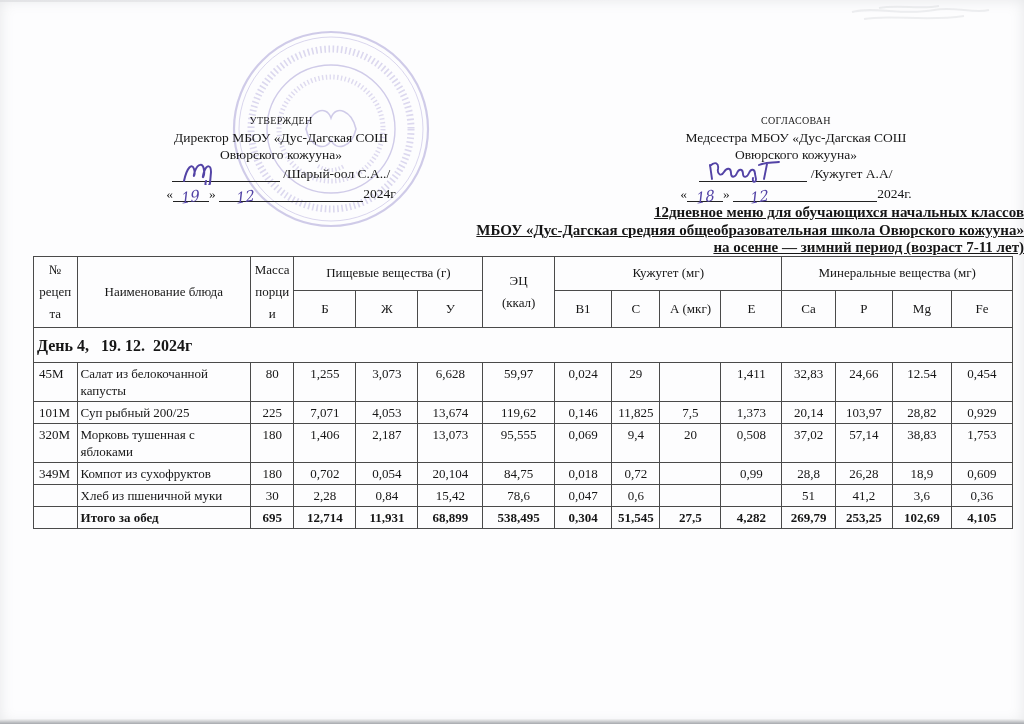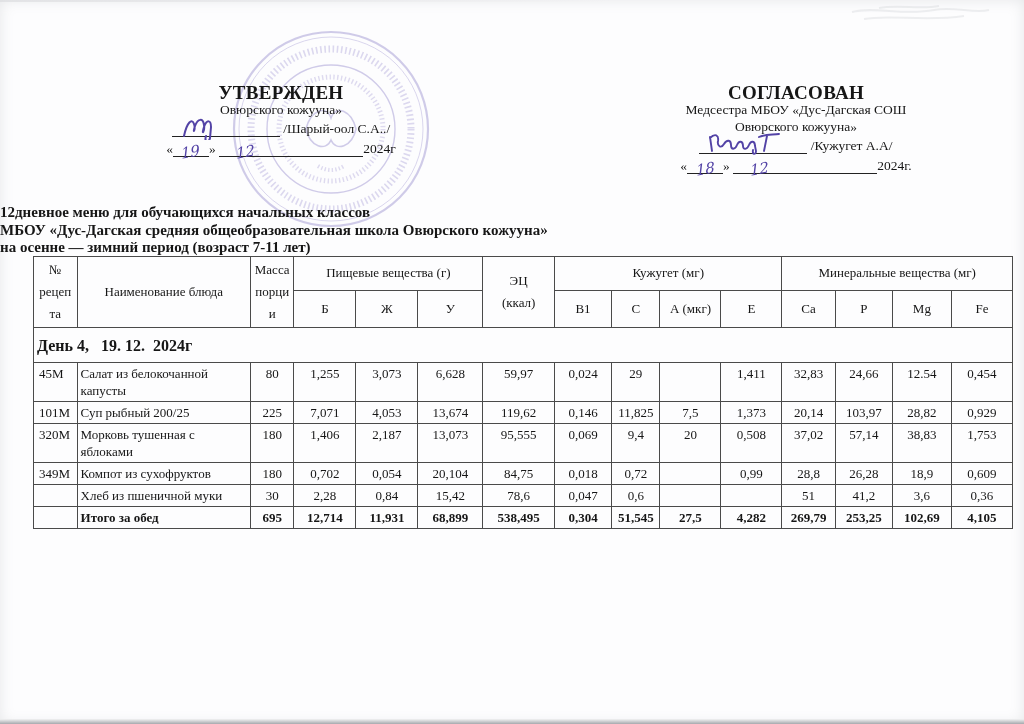--- a/index.html
+++ b/index.html
@@ -9,41 +9,41 @@
     overflow:hidden;box-shadow:inset 0 0 14px rgba(120,125,135,.18);
   }
   .edge-bottom{position:absolute;left:0;right:0;bottom:0;height:5px;
     background:linear-gradient(#f2f2f3,#a6a9ad);}
   .edge-top{position:absolute;left:0;top:0;width:100%;height:2px;
     background:linear-gradient(90deg,#d8d9dc,transparent 60%);opacity:.6;}
   .smudge{position:absolute;top:2px;right:30px;width:150px;height:24px;opacity:.5;}
 
   
   .block{position:absolute;top:84px;text-align:center;font-size:13.5px;line-height:17px;}
-  .block .b-title{font-weight:bold;font-size:19px;letter-spacing:.3px;}
+  .block .b-title{font-weight:normal;font-size:10px;letter-spacing:.3px;margin-top:28px;}
   .approved{left:85px;width:392px;}
   .agreed{left:592px;width:408px;}
   .sig-row{margin-top:2px;white-space:nowrap;}
   .sigline{display:inline-block;position:relative;width:108px;height:14px;
     border-bottom:1px solid #222;vertical-align:bottom;}
   .sigline svg{position:absolute;left:8px;bottom:-4px;}
   .date-row{margin-top:3px;white-space:nowrap;}
   .slot{display:inline-block;border-bottom:1px solid #222;height:14px;
     vertical-align:bottom;text-align:center;}
   .slot.d1{width:36px;} .slot.d2{width:52px;} .slot.lng{width:92px;}
   .hw{font-family:"DejaVu Serif",serif;font-style:italic;color:#5343a6;
     font-size:15px;display:inline-block;transform:rotate(-10deg) skewX(-6deg);
     position:relative;top:2px;}
 
   .stamp{position:absolute;left:228px;top:26px;width:206px;height:206px;
     opacity:.34;pointer-events:none;}
 
   
-  .doc-title{position:absolute;left:0;top:204px;width:100%;text-align:left;
-    font-weight:bold;font-size:15px;line-height:17.5px;}
+  .doc-title{position:absolute;left:0;top:204px;width:100%;text-align:right;
+    font-weight:bold;font-size:15px;line-height:17.5px;text-decoration:underline;}
 
   
   table.menu{position:absolute;left:33px;top:256px;width:980px;
     border-collapse:collapse;table-layout:fixed;font-size:13px;}
   .menu th,.menu td{border:1px solid #4a4a4a;padding:2px 3px;
     overflow-wrap:break-word;font-weight:normal;}
   .menu thead th{text-align:center;vertical-align:middle;line-height:22px;}
   .menu thead tr.gr{height:24px;}
   .menu thead tr.sub{height:30px;}
   .menu td{vertical-align:top;line-height:17px;}
@@ -78,20 +78,21 @@
       <circle cx="103" cy="103" r="80" stroke-width="7" stroke-dasharray="1.6 2.6" opacity=".75"></circle>
       <circle cx="103" cy="103" r="64" stroke-width="1.4"></circle>
       <circle cx="103" cy="103" r="52" stroke-width="5" stroke-dasharray="1.4 2.4" opacity=".7"></circle>
       <path d="M78,103 C82,85 98,78 103,92 C108,78 124,85 128,103 C124,121 108,126 103,114 C98,126 82,121 78,103 Z" stroke-width="1.6"></path>
       <path d="M90,140 q13,8 26,0" stroke-width="4" stroke-dasharray="1.4 2.2" opacity=".7"></path>
     </g>
   </svg>
 
   <div class="block approved">
     <div class="b-title">УТВЕРЖДЕН</div>
+    <div>Директор МБОУ «Дус-Дагская СОШ</div>
     <div>Овюрского кожууна»</div>
     <div class="sig-row">
       <span class="sigline">
         <svg width="60" height="26" viewBox="0 0 60 26">
           <path d="M4,22 C7,8 12,4 14,10 C16,16 12,21 15,12 C18,4 23,4 24,11 C25,18 21,22 24,13 C27,5 31,6 31,13 L30,24 C29,29 24,28 26,22" stroke="#5343a6" stroke-width="2" fill="none" stroke-linecap="round"></path>
         </svg>
       </span>
       <span>/Шарый-оол С.А../</span>
     </div>
     <div class="date-row">«<span class="slot d1"><span class="hw">19</span></span>» <span class="slot d2"><span class="hw">12</span></span><span class="slot lng"></span><span>2024г</span></div>

